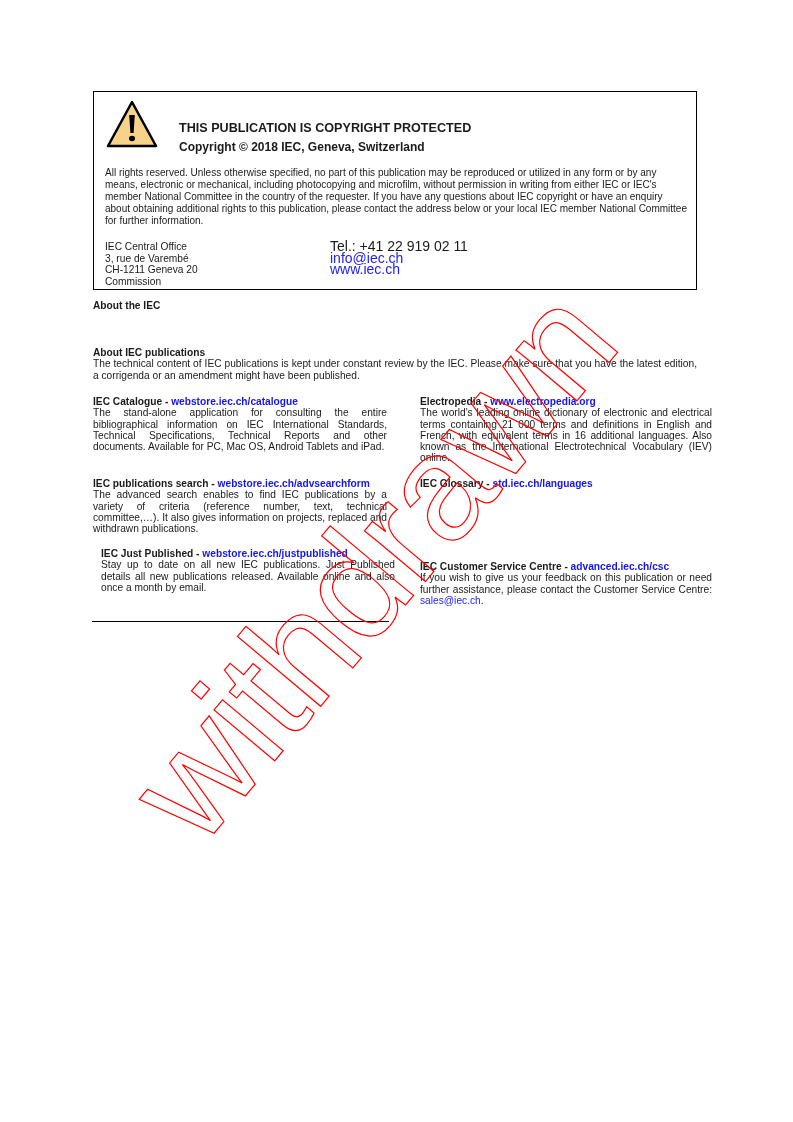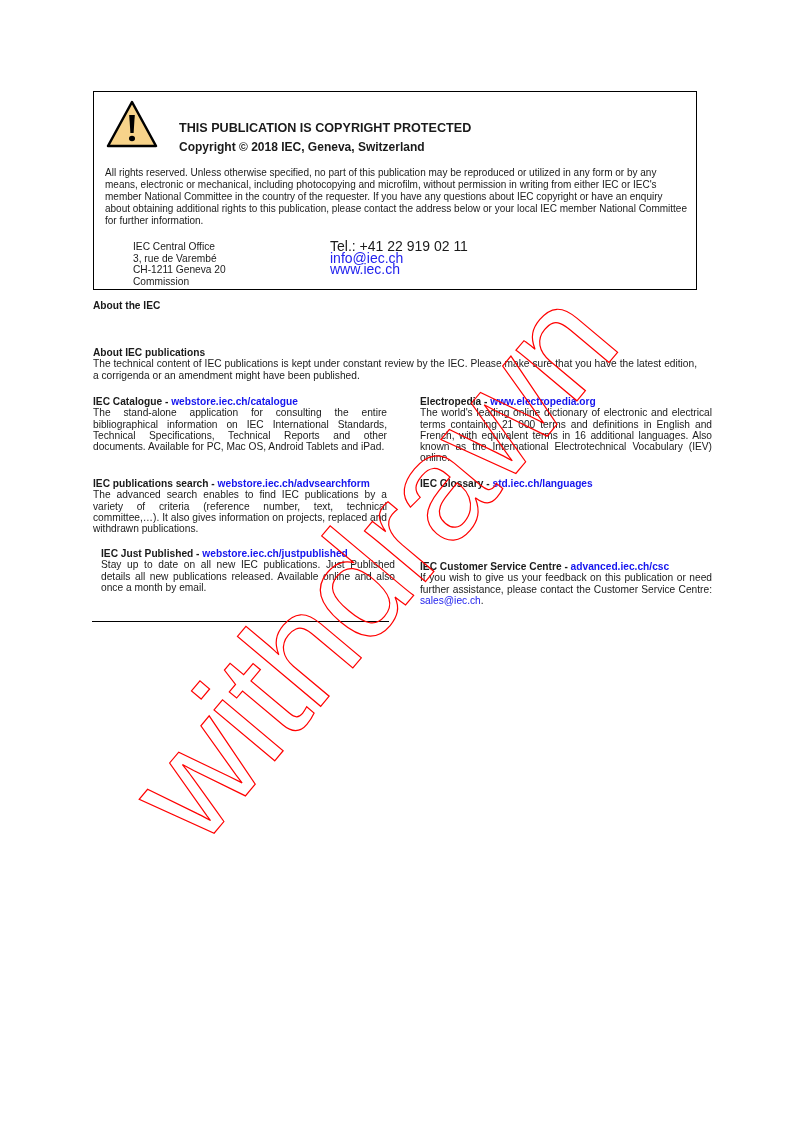--- a/index.html
+++ b/index.html
@@ -6,21 +6,21 @@
     body { width: 793px; height: 1122px; position: relative; overflow: hidden;
            font-family: "Liberation Sans", sans-serif; color: #1a1a1a; }
     .page { position: absolute; left: 0; top: 0; width: 731px; height: 1122px; }
 
     .copyright-box { position: absolute; left: 93px; top: 91px; width: 604px; height: 199px;
                      border: 1px solid #000; box-sizing: border-box; }
     .warn-icon { position: absolute; left: 12px; top: 8px; width: 52px; height: 48px; }
     .cr-title { position: absolute; left: 85px; top: 29px; font-weight: bold; font-size: 12.6px; }
     .cr-sub { position: absolute; left: 85px; top: 48px; font-weight: bold; font-size: 12px; }
     .cr-body { position: absolute; left: 11px; top: 75px; width: 584px; font-size: 10px; line-height: 12px; }
-    .addr { position: absolute; left: 11px; top: 149px; font-size: 10.2px; line-height: 11.5px; margin-left: 28px; }
+    .addr { position: absolute; left: 11px; top: 149px; font-size: 10.2px; line-height: 11.5px; }
     .contact { position: absolute; left: 236px; top: 149px; font-size: 14px; line-height: 11.5px; }
     .link { color: #2222ee; }
     .b-link { color: #1515ee; font-weight: bold; }
 
     .sec { position: absolute; font-size: 10.2px; line-height: 11.3px; text-align: justify; }
     .sec .h { font-weight: bold; display: block; text-align: left; }
     .full { left: 93px; width: 604px; }
     .col-l { left: 93px; width: 294px; }
     .col-r { left: 382px; width: 292px; margin-left: 38px; }
 

